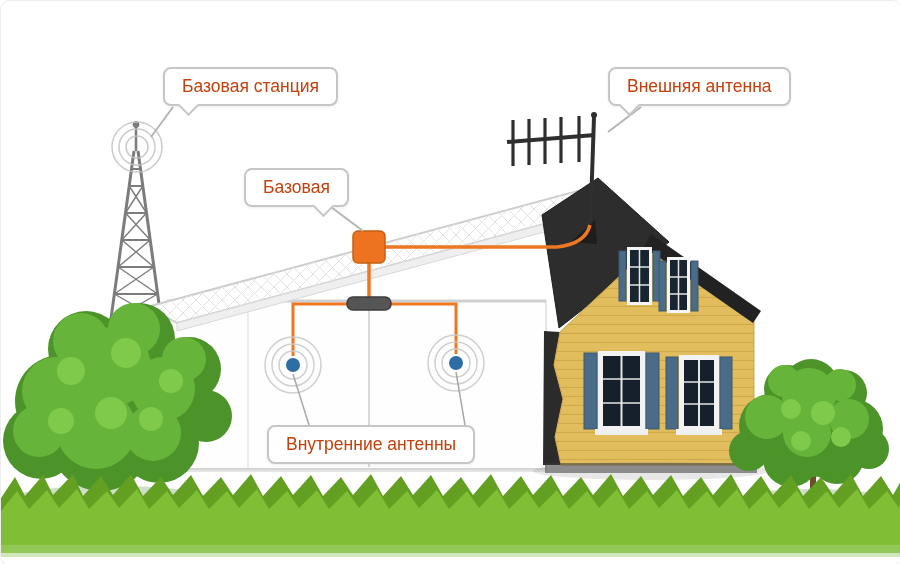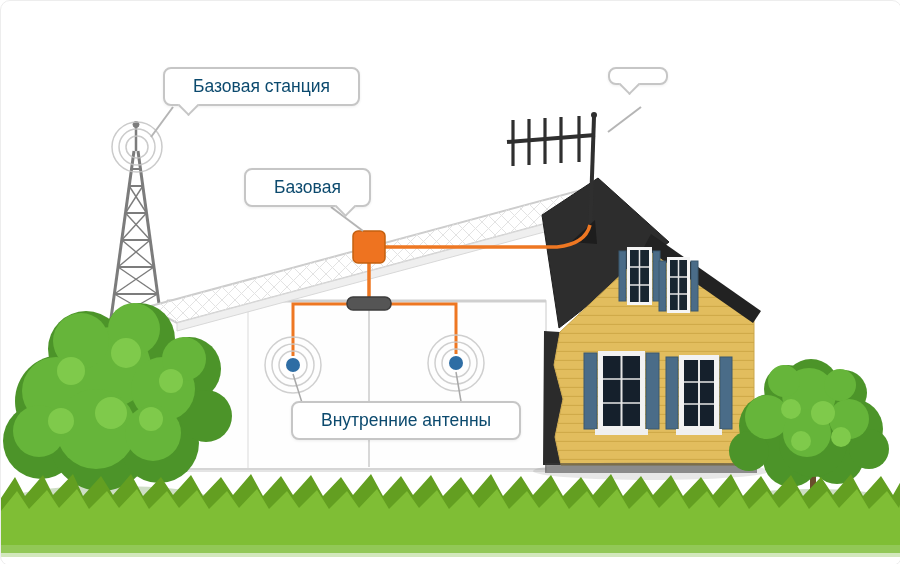--- a/index.html
+++ b/index.html
@@ -5,21 +5,21 @@
   html,body{margin:0;padding:0;background:#fff;}
   .scene{
     position:relative;width:900px;height:564px;overflow:hidden;
     background:#ffffff;border:1px solid #ededed;border-radius:10px;
     font-family:"Liberation Sans",sans-serif;
   }
   .scene svg{position:absolute;left:0;top:0;}
   .bubble{
     position:absolute;z-index:2;background:#fff;
     border:2px solid #c6c6c6;border-radius:8px;
-    padding:7px 28px;font-size:17.5px;color:#0c4a6e;
+    padding:7px 17px;font-size:17.5px;color:#c2410c;
     white-space:nowrap;box-shadow:0 1px 3px rgba(0,0,0,.07);
   }
   .tail{
     position:absolute;width:13px;height:13px;background:#fff;
     border-right:2px solid #c6c6c6;border-bottom:2px solid #c6c6c6;
     transform:rotate(45deg);bottom:-9px;
   }
 </style>
 </head>
 <body>
@@ -250,25 +250,26 @@
   <path d="M0,552 L0,510 L16,490 L28,508 L46,489 L58,507 L76,488 L88,508 L106,490 L118,507 L136,488 L148,508 L166,490 L178,507 L196,489 L208,508 L226,490 L238,507 L256,488 L268,508 L286,490 L298,507 L316,489 L328,508 L346,490 L358,507 L376,488 L388,508 L406,490 L418,507 L436,489 L448,508 L466,490 L478,507 L496,488 L508,508 L526,490 L538,507 L556,489 L568,508 L586,490 L598,507 L616,488 L628,508 L646,490 L658,507 L676,489 L688,508 L706,490 L718,507 L736,488 L748,508 L766,490 L778,507 L796,489 L808,508 L826,490 L838,507 L856,488 L868,508 L886,490 L898,507 L900,500 L900,552 Z" fill="#7fbe35"></path>
   <rect x="0" y="544" width="900" height="12" fill="#a6d27a" opacity="0.5"></rect>
 </svg>
 
 <div class="bubble" style="left:162px;top:66px;">
   <span>Базовая станция</span>
   <i class="tail" style="left:16px;"></i>
 </div>
 
 <div class="bubble" style="left:607px;top:66px;">
+  <span>Внешняя антенна</span>
   <i class="tail" style="left:12px;"></i>
 </div>
 
 <div class="bubble" style="left:243px;top:167px;">
   <span>Базовая</span>
   <i class="tail" style="right:16px;"></i>
 </div>
 
-<div class="bubble" style="left:266px;top:400px;margin-left:24px;">
+<div class="bubble" style="left:266px;top:424px;">
   <span>Внутренние антенны</span>
 </div>
 
 </div>
 
 </body></html>

